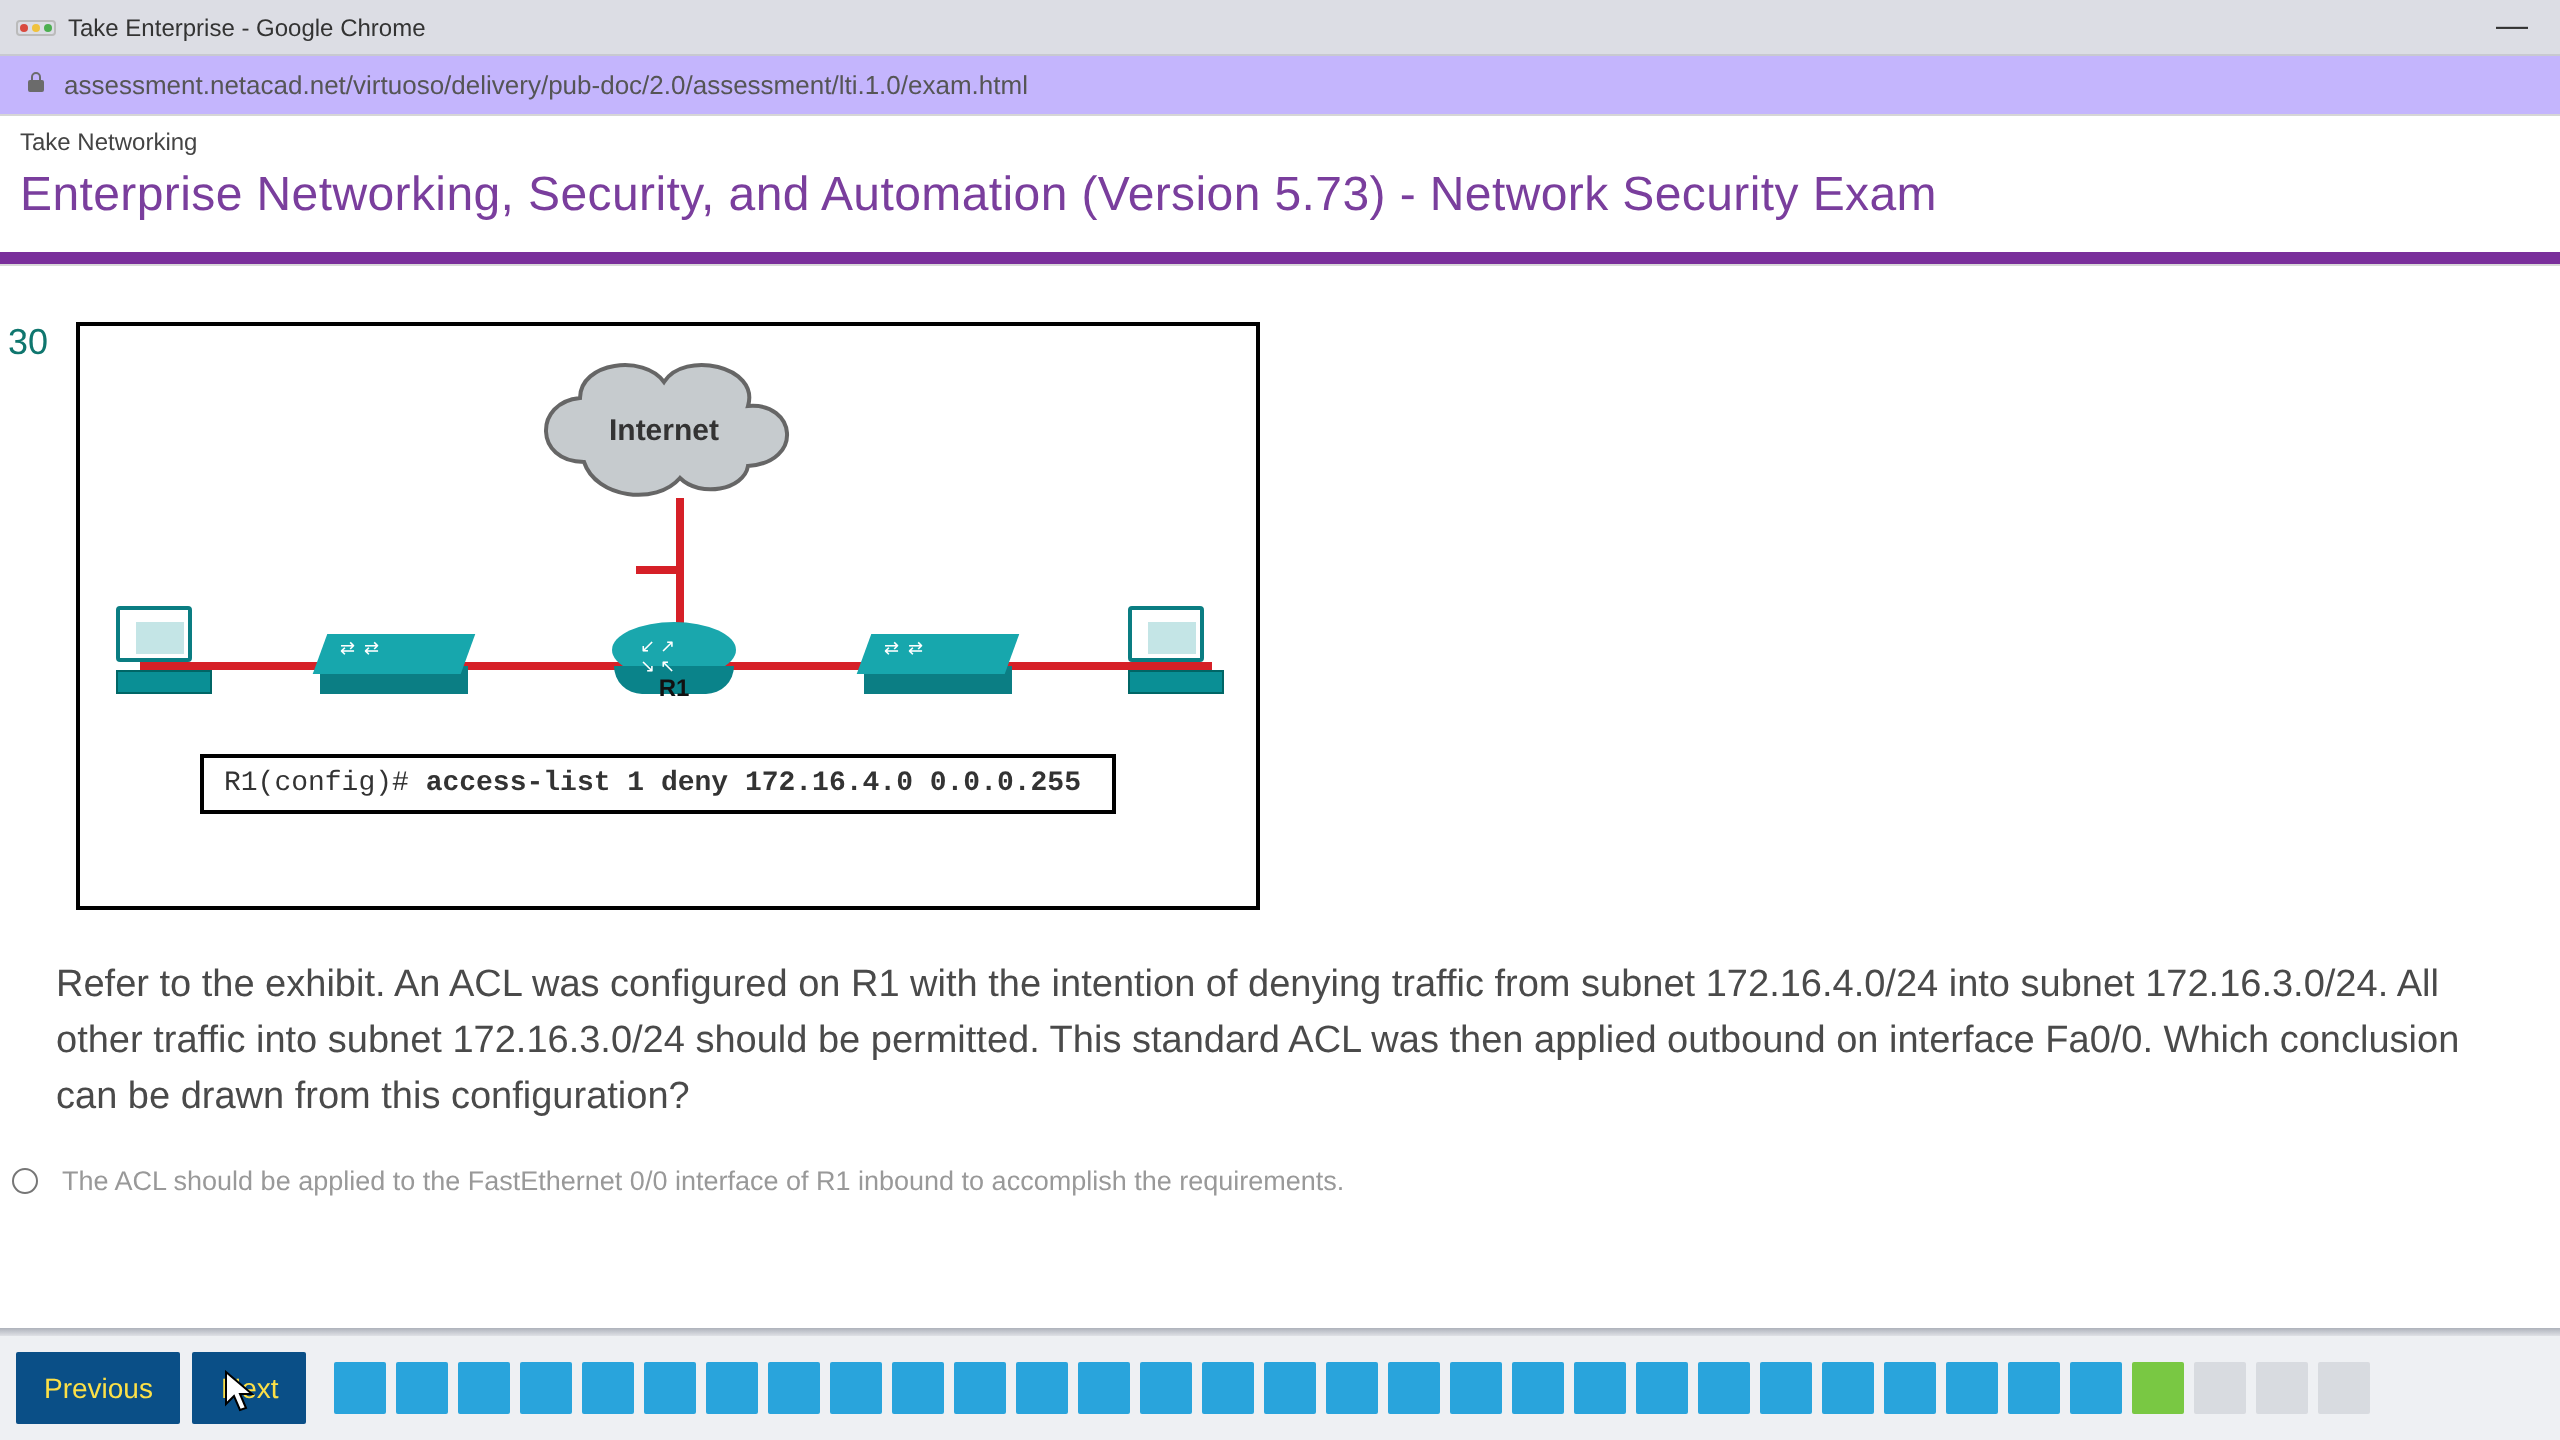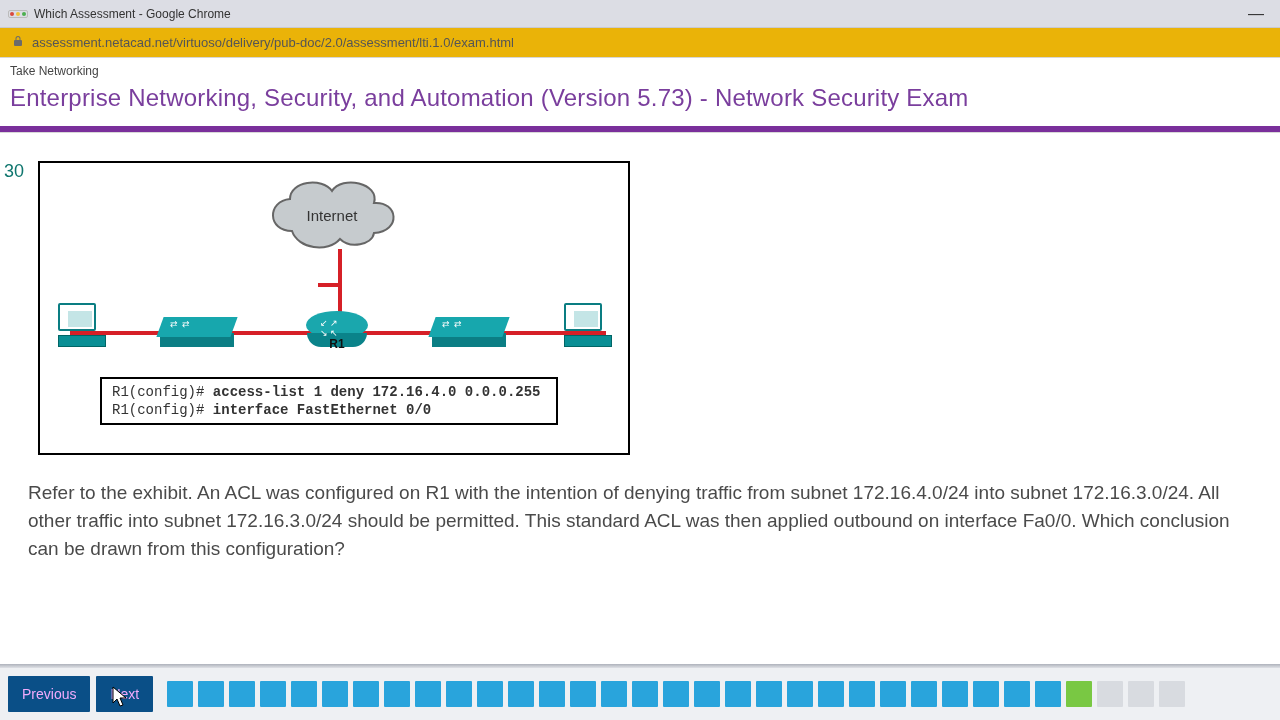--- a/index.html
+++ b/index.html
@@ -6,35 +6,35 @@
   html, body { margin:0; padding:0; font-family: Arial, Helvetica, sans-serif; background:#fff; color:#333;}
   body { width:1280px; height:720px; overflow:hidden; position:relative;}
   
   .titlebar { height:28px; background:#dcdde4; border-bottom:1px solid #c8c9d0; display:flex; align-items:center; padding:0 8px; font-size:12px; color:#333; justify-content:space-between;}
   .titlebar-left { display:flex; align-items:center; gap:6px;}
   .chrome-dots { display:inline-flex; gap:2px; padding:1px; border:1px solid #bbb; border-radius:2px;}
   .chrome-dots span{width:4px;height:4px;border-radius:50%;}
   .dR{background:#d94a3e;} .dY{background:#f0c23c;} .dG{background:#4caf50;}
   .win-min { font-size:16px; color:#333; cursor:default; padding:0 8px;}
   
-  .urlbar { height:30px; background:#eab308; border-bottom:1px solid #d6d6d6; display:flex; align-items:center; padding:0 12px; font-size:13px; color:#555; gap:8px;}
+  .urlbar { height:30px; background:#c4b5fd; border-bottom:1px solid #d6d6d6; display:flex; align-items:center; padding:0 12px; font-size:13px; color:#555; gap:8px;}
   .lock-icon { width:12px; height:12px; }
   
   .crumb { padding:6px 10px 4px 10px; font-size:12px; color:#444;}
   .exam-title { font-size:24px; color:#7a3e9d; padding:2px 10px 14px 10px; font-weight:400; letter-spacing:0.2px;}
   .purple-bar { height:6px; background:#7a2f9b;}
   .thin-sep { height:1px; background:#d8d8d8;}
   
   .content { position:absolute; top:157px; left:0; right:0; bottom:64px; overflow:hidden; padding:4px 0 0 4px;}
   .qnum { font-size:18px; color:#0f766e; position:absolute; top:4px; left:4px;}
   .exhibit-box { position:absolute; top:4px; left:38px; width:592px; height:294px; border:2px solid #000; background:#fff;}
   
   .cloud { position:absolute; left:222px; top:8px; }
   .cloud svg{display:block;}
-  .cloud-label{position:absolute; left:0; right:0; top:36px; text-align:center; font-weight:normal; font-size:15px;}
+  .cloud-label{position:absolute; left:0; right:0; top:36px; text-align:center; font-weight:bold; font-size:15px;}
   .wire-red { position:absolute; background:#d62027; height:4px; }
   .wire-red.v { width:4px; height:auto;}
   
   .pc { position:absolute; width:50px; height:44px;}
   .pc .mon{width:38px;height:28px;background:#fff;border:2px solid #0a7d82;border-radius:2px;}
   .pc .mon::after{content:""; position:absolute; left:10px; top:8px; width:24px; height:16px; background:#c4e5e6;}
   .pc .base{position:absolute; bottom:0; left:0; width:48px;height:12px;background:#0a8f95;border:1px solid #066;}
   .switch { position:absolute; width:74px;height:30px;}
   .switch .top{width:74px;height:20px;background:#17a7ad;transform:skewX(-20deg);}
   .switch .front{width:74px;height:14px;background:#0b7e84;margin-top:-4px;}
@@ -51,40 +51,40 @@
   .question-text { position:absolute; top:322px; left:28px; right:30px; font-size:19px; line-height:28px; color:#4a4a4a;}
   
   .options { position:absolute; top:420px; left:6px; right:30px;}
   .opt { display:flex; align-items:center; gap:12px; padding:6px 0; font-size:13.5px; color:#555;}
   .opt.faded{ color:#999; filter: blur(0.3px);}
   .opt input{ margin:0;}
   
   .bottom { position:absolute; left:0; right:0; bottom:0; height:56px; }
   .bottom-sep { height:4px; background:linear-gradient(#aeb2bb,#dfe1e6);} 
   .bottom-row { height:52px; background:#eef0f3; display:flex; align-items:center; padding:0 8px; gap:6px;}
-  .navbtn { height:36px; border:none; color:#f0abfc; font-size:14px; padding:0 14px; cursor:pointer; border-radius:1px;}
+  .navbtn { height:36px; border:none; color:#fde047; font-size:14px; padding:0 14px; cursor:pointer; border-radius:1px;}
   .prev{ background:#0a4f87;}
   .next{ background:#0a4f87;}
   .qgrid { display:flex; gap:5px; margin-left:8px; align-items:center;}
   .qcell { width:26px; height:26px; background:#29a4dc; border-radius:1px;}
   .qcell.active { background:#79c843;}
   .qcell.empty { background:#d8dbe0;}
   .cursor { position:absolute; left:112px; bottom:8px; pointer-events:none;}
 </style>
 </head>
 <body>
 
 <div class="titlebar">
   <div class="titlebar-left">
     <span class="chrome-dots">
       <span class="dR"></span>
         <span class="dY"></span>
         <span class="dG"></span>
     </span>
-    <span>Which Assessment - Google Chrome</span>
+    <span>Take Enterprise - Google Chrome</span>
   </div>
   <span class="win-min">—</span>
 </div>
 
 <div class="urlbar">
   <span>
     <svg class="lock-icon" viewBox="0 0 24 24">
         <path fill="#6b6b6b" d="M12 2a5 5 0 0 0-5 5v3H6a2 2 0 0 0-2 2v8a2 2 0 0 0 2 2h12a2 2 0 0 0 2-2v-8a2 2 0 0 0-2-2h-1V7a5 5 0 0 0-5-5zm-3 5a3 3 0 1 1 6 0v3H9V7z"></path>
       </svg>
   </span>
@@ -137,27 +137,30 @@
         <div class="arrows">⇄ ⇄</div>
     </div>
 
     <div class="pc" style="left:524px; top:140px;">
       <div class="mon"></div>
         <div class="base"></div>
     </div>
 
     <div class="code-box">
       <div><span>R1(config)# </span><span class="bold">access-list 1 deny 172.16.4.0 0.0.0.255</span></div>
-      <div><span>R1(config)# </span><span class="bold">interface FastEthernet 0/0</span></div>
     </div>
   </div>
 
   <div class="question-text">Refer to the exhibit. An ACL was configured on R1 with the intention of denying traffic from subnet 172.16.4.0/24 into subnet 172.16.3.0/24. All other traffic into subnet 172.16.3.0/24 should be permitted. This standard ACL was then applied outbound on interface Fa0/0. Which conclusion can be drawn from this configuration?</div>
 
   <div class="options">
+    <label class="opt faded">
+      <input type="radio" name="q30" style="">
+      <span>The ACL should be applied to the FastEthernet 0/0 interface of R1 inbound to accomplish the requirements.</span>
+    </label>
   </div>
 </div>
 
 <div class="bottom">
   <div class="bottom-sep"></div>
   <div class="bottom-row">
     <button class="navbtn prev">Previous</button>
     <button class="navbtn next">Next</button>
     <div class="qgrid" id="qgrid">
         <div class="qcell"></div>

